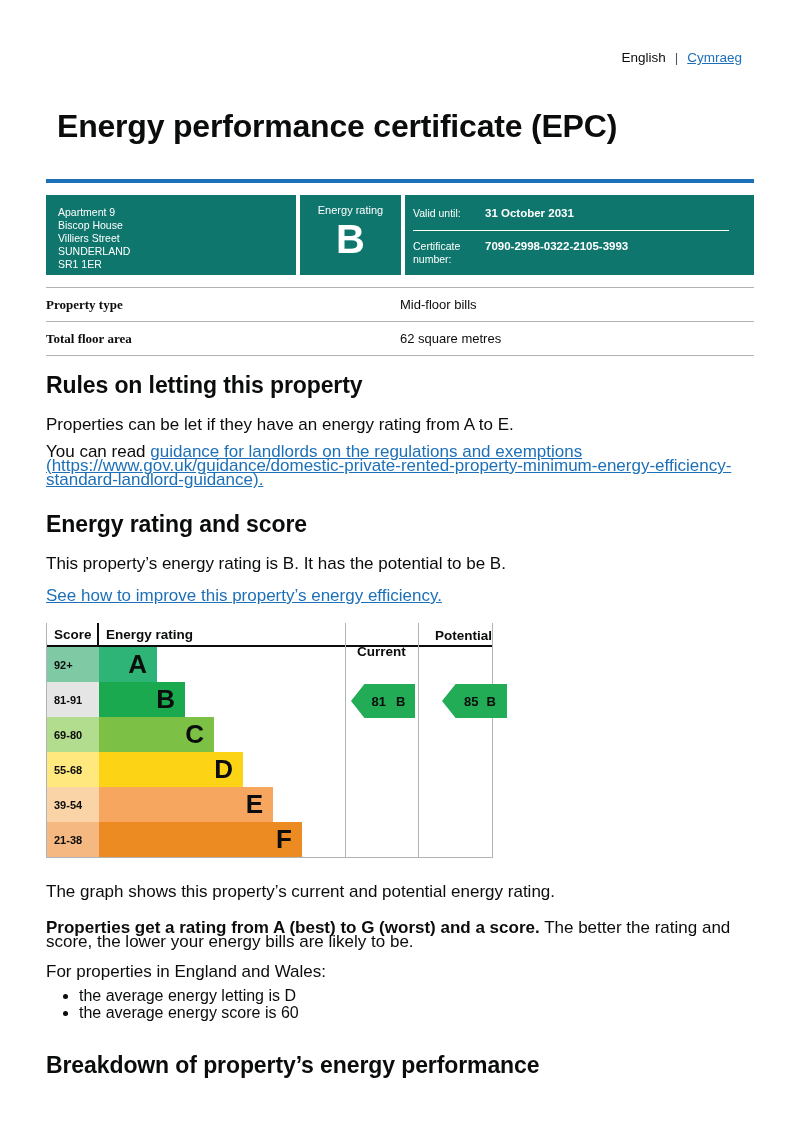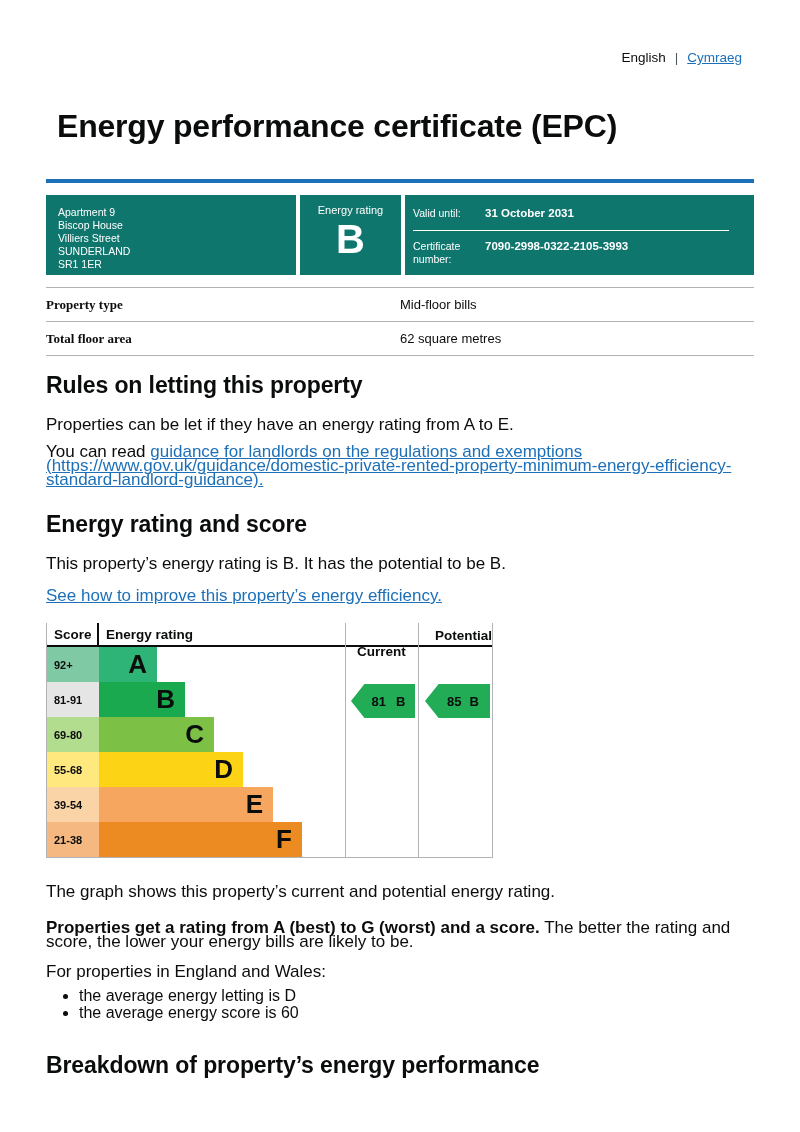--- a/index.html
+++ b/index.html
@@ -158,21 +158,21 @@
   .rating-arrow {
     position: absolute;
     height: 34px;
     display: flex; align-items: center; justify-content: center;
     gap: 10px;
     padding-left: 11px;
     font-weight: bold; font-size: 13px; color: #0b0c0c;
     clip-path: polygon(0 50%, 21% 0, 100% 0, 100% 100%, 21% 100%);
   }
   .current-arrow { left: 304px; width: 64px; }
-  .potential-arrow { left: 378px; width: 65px; gap: 8px; }
+  .potential-arrow { left: 395px; width: 65px; gap: 8px; }
 </style>
 </head>
 <body>
 
 <div class="page">
 
   <div class="lang-row">
     <span class="lang-current">English</span><span class="lang-sep">|</span><a class="lang-link">Cymraeg</a>
   </div>
 

